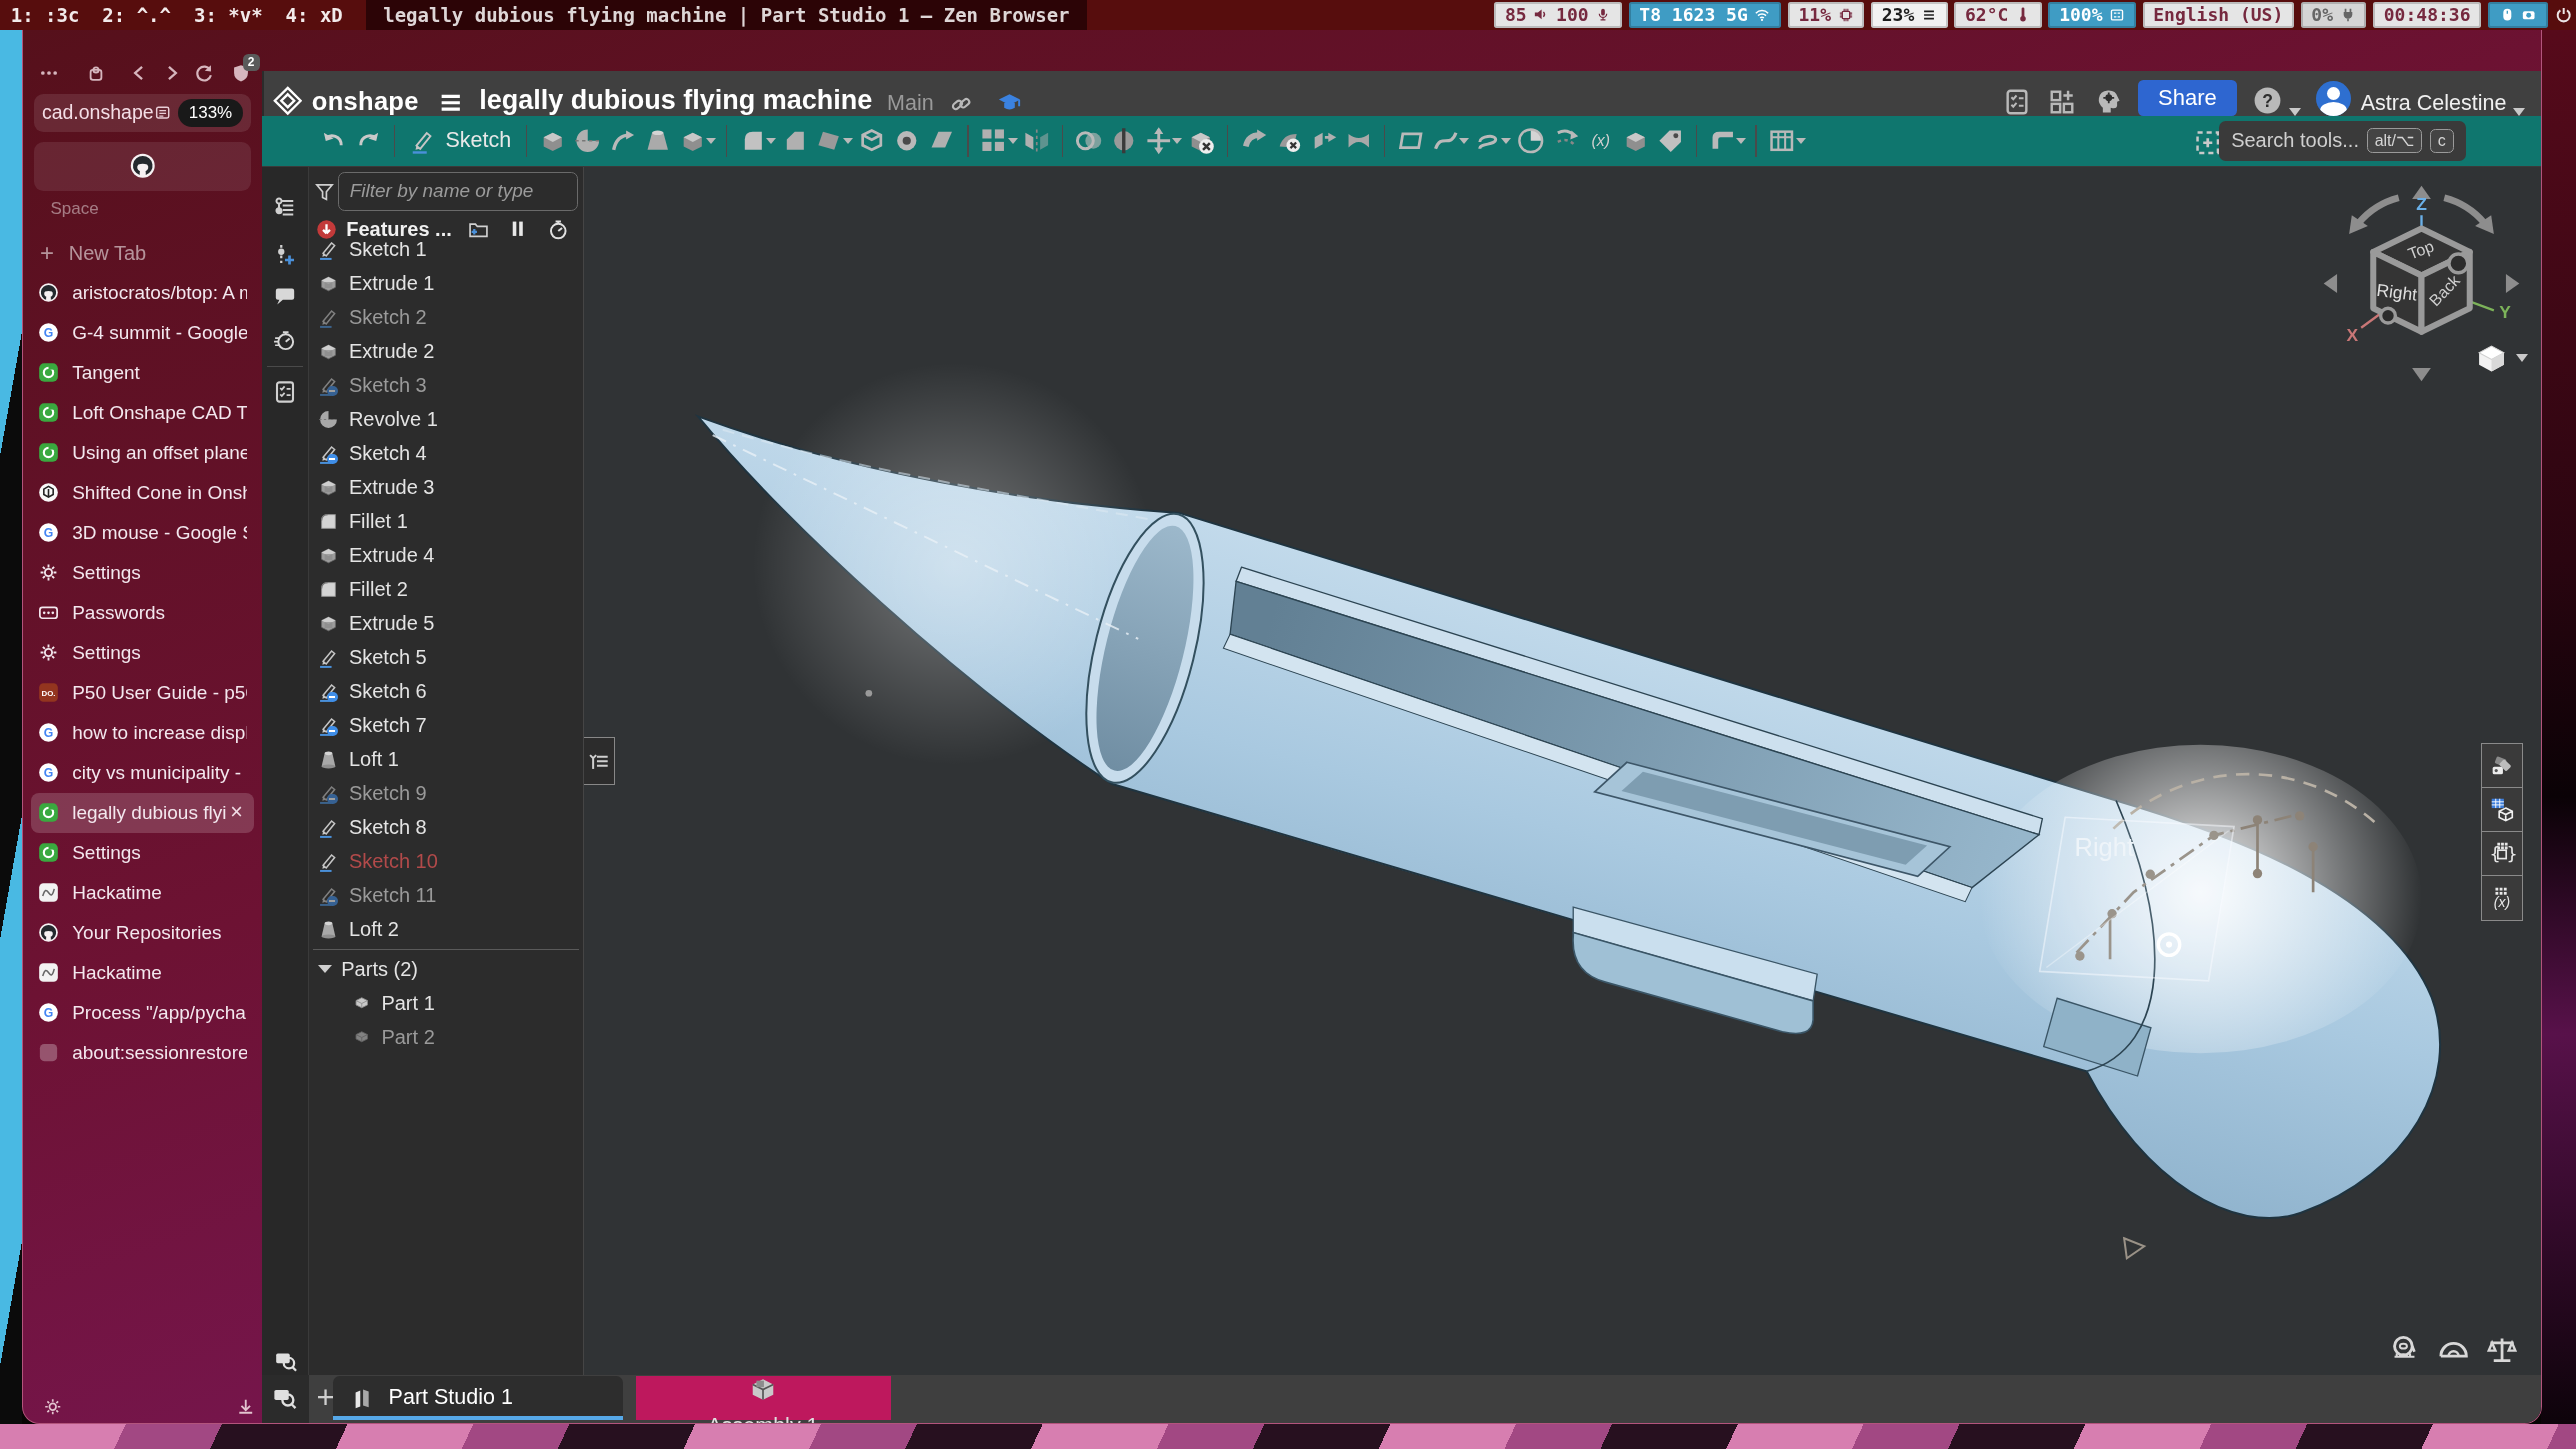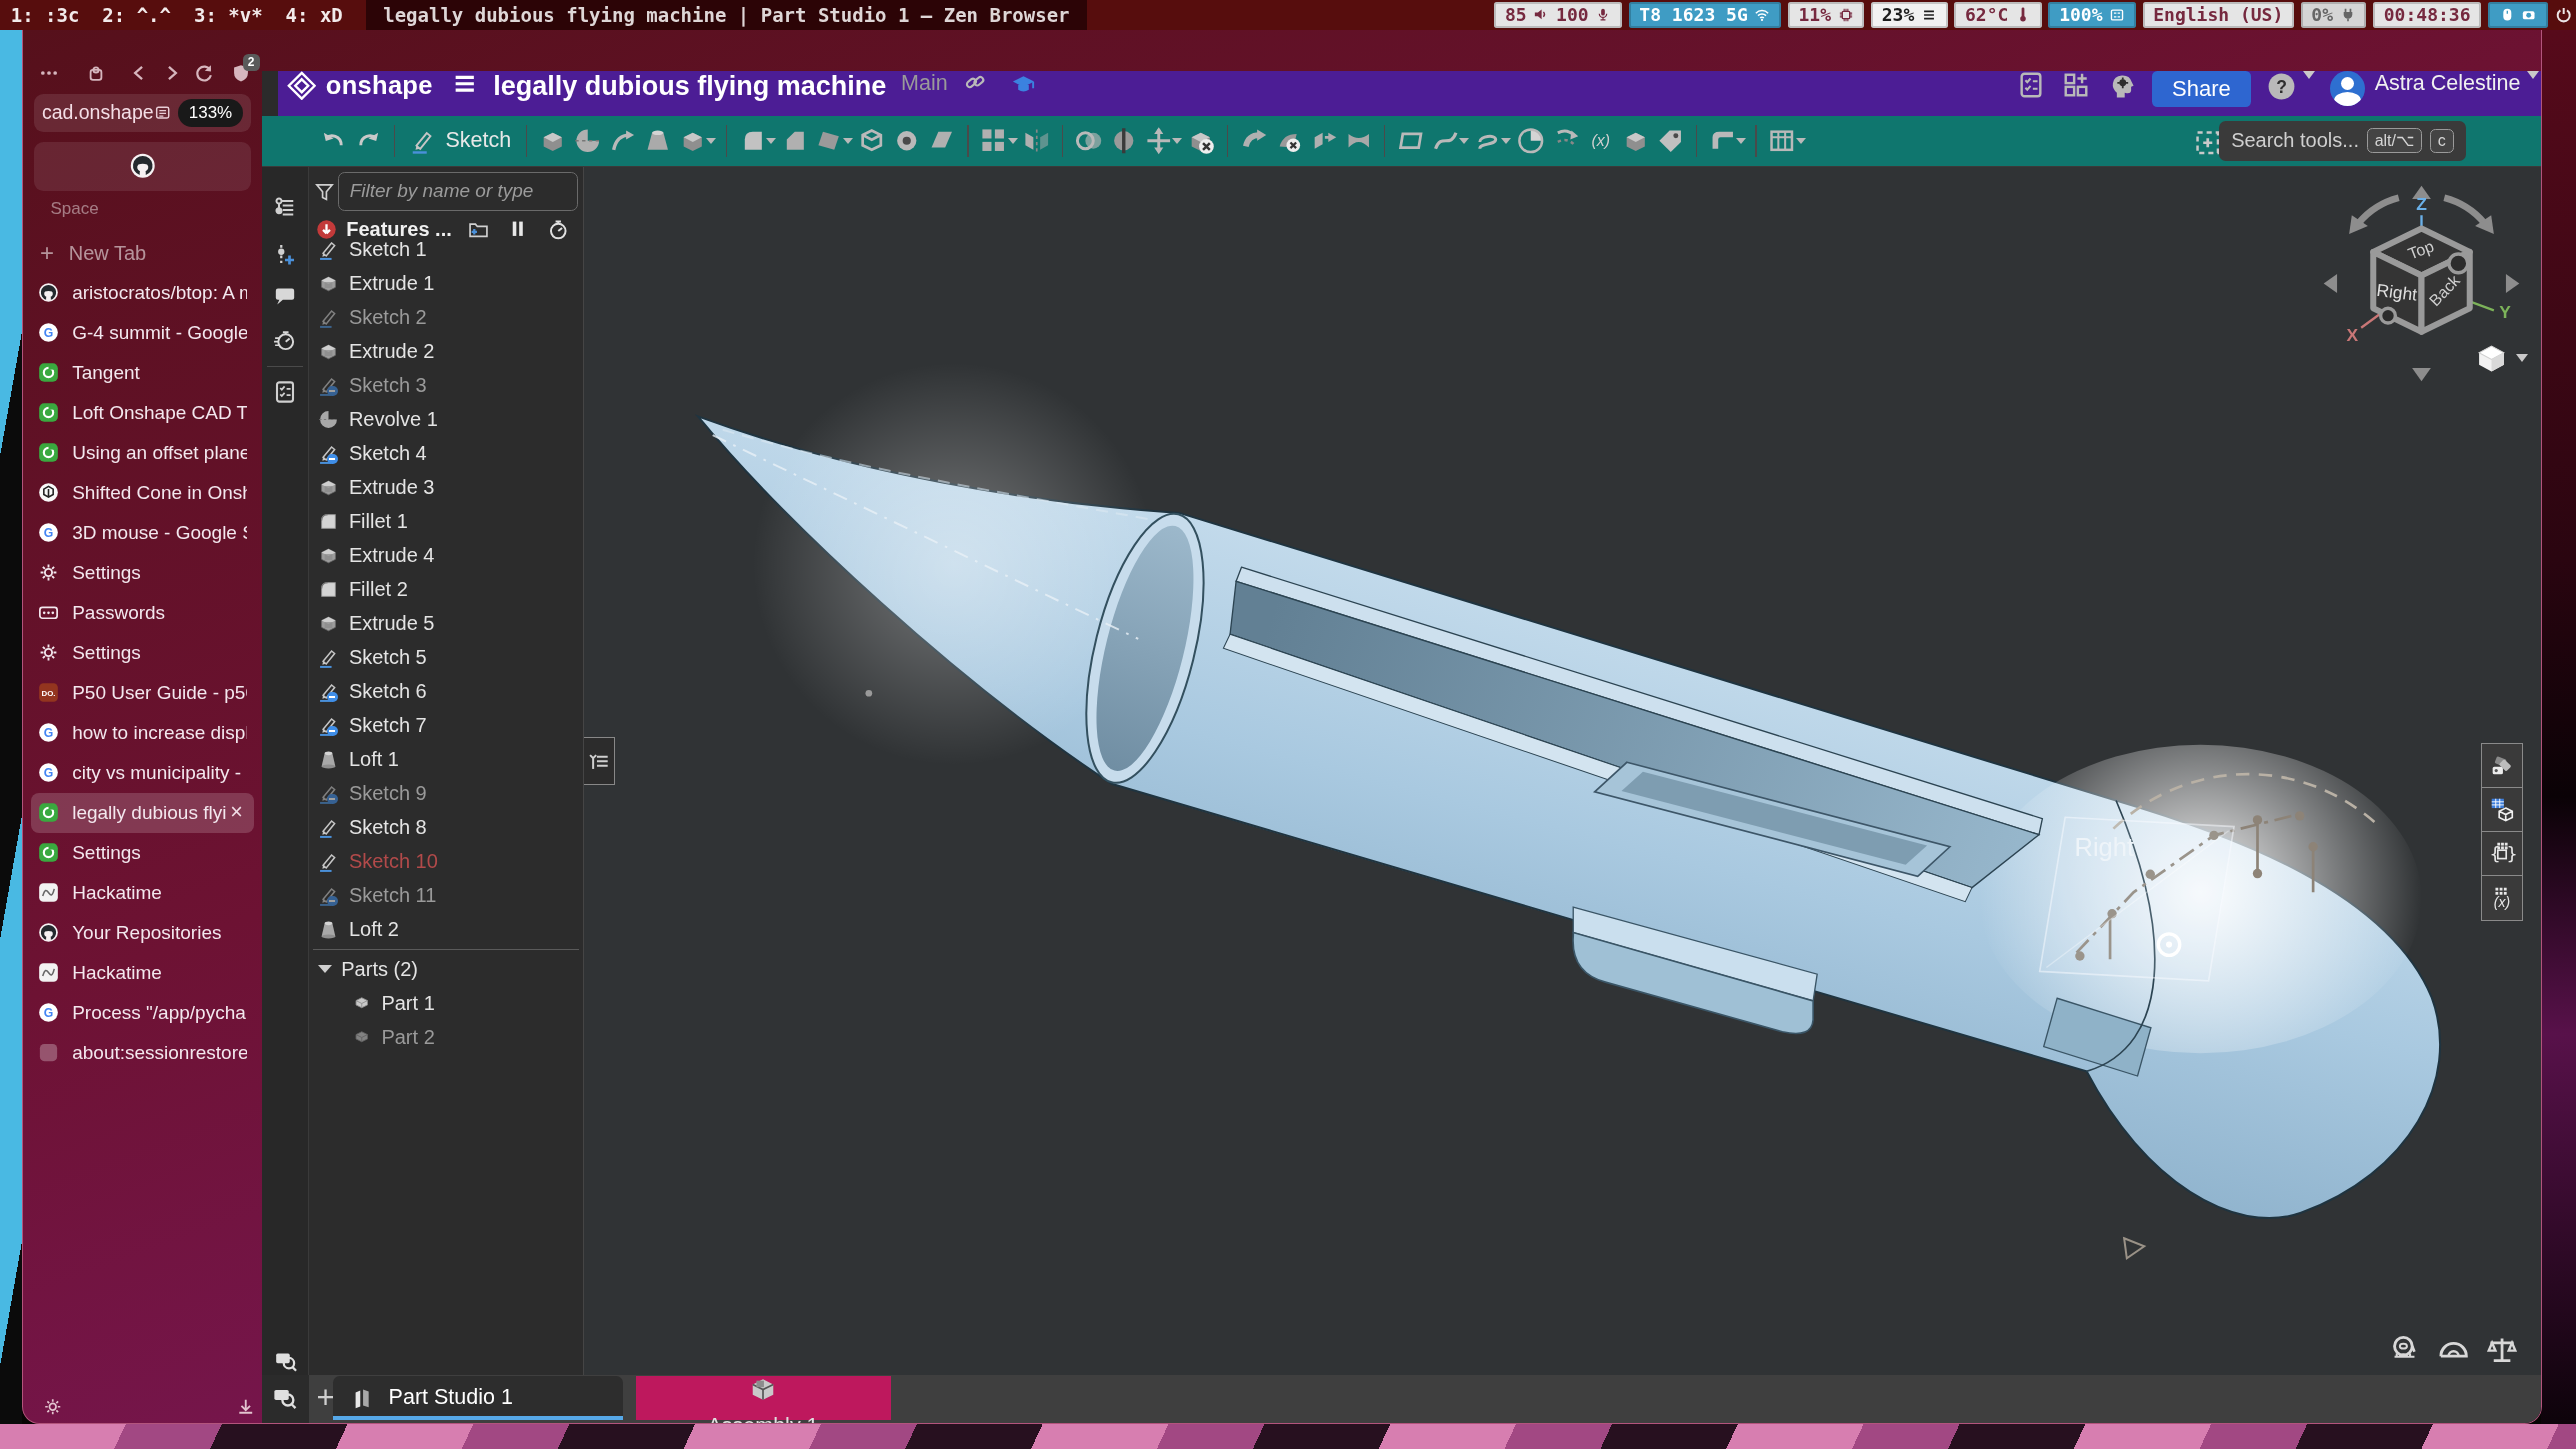--- a/index.html
+++ b/index.html
@@ -58,21 +58,21 @@
   #tab-list{position:absolute;left:8px;top:243px;width:223px;}
   .stab{position:relative;height:40px;display:flex;align-items:center;padding:0 6.7px 0 6.7px;border-radius:8px;}
   .stab.active{background:rgba(255,255,255,.17);}
   .stab .fav{width:23px;height:23px;flex:0 0 23px;margin-right:12px;}
   .stab .lbl{font-size:19px;color:#f3e7ee;white-space:nowrap;overflow:hidden;flex:1;}
   .stab .close{font-size:21.5px;color:#f0dde6;padding:0 4px;flex:0 0 auto;}
   .sb-footer-ic{position:absolute;color:#e3c4cf;}
 
   
   #page{position:absolute;left:239px;top:41px;right:0;bottom:0;background:#2b2b2b;overflow:hidden;}
-  #os-header{position:absolute;left:16px;top:0;width:100%;height:45px;background:#4c1d95;display:flex;align-items:flex-start;}
+  #os-header{position:absolute;left:2px;top:0;width:100%;height:45px;background:#404040;display:flex;align-items:flex-end;}
   .brand{font-size:25.5px;color:#fff;font-weight:600;letter-spacing:0.3px;margin-left:9.4px;}
   .ham{margin-left:19px;display:flex;}
   .doc-title{font-size:27px;font-weight:bold;color:#fff;margin-left:16px;white-space:nowrap;}
   .branch{font-size:21.5px;color:#9a9a9a;margin-left:14.8px;}
   .hd-ic{display:flex;align-items:center;justify-content:center;color:#b9b9b9;}
   .share-btn{background:#2e66d0;color:#fff;font-size:22px;border-radius:5.4px;height:36px;
     display:flex;align-items:center;padding:0 20px;margin:0 15px;}
   .user-name{font-size:21.5px;color:#f0f0f0;margin:0 6.7px 0 9.4px;white-space:nowrap;}
   .caret{width:0;height:0;border-left:6.7px solid transparent;border-right:6.7px solid transparent;
     border-top:8px solid #c9c9c9;display:inline-block;}

